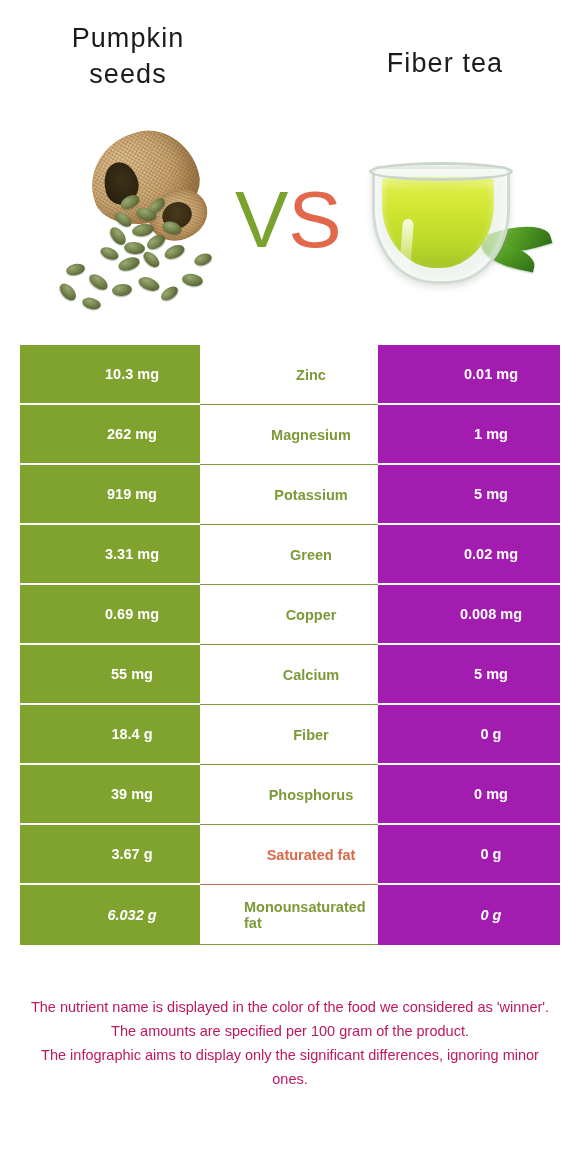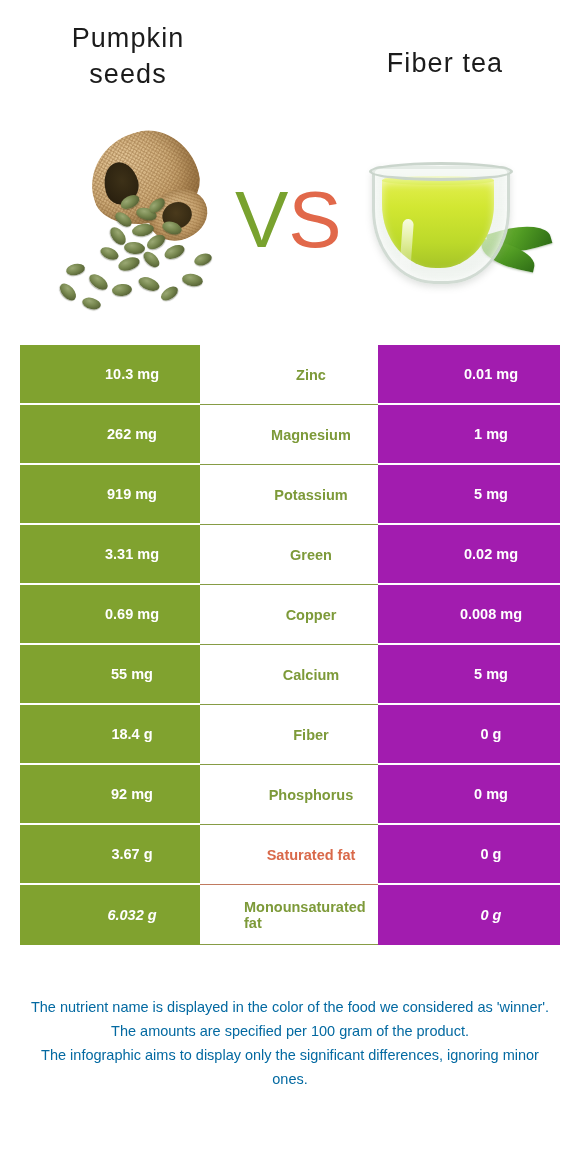--- a/index.html
+++ b/index.html
@@ -241,21 +241,21 @@
 
   
   .footer {
     position: absolute;
     left: 28px;
     top: 995px;
     width: 524px;
     text-align: center;
     font-size: 14.5px;
     line-height: 24px;
-    color: #0369a1;
+    color: #be185d;
   }
   .footer p { margin: 0; }
 </style>
 </head>
 <body>
 
 <div class="titles">
   <div class="title title-left">Pumpkin
 seeds</div>
   <div class="title title-right">Fiber tea</div>
@@ -335,21 +335,21 @@
       <div class="cell cell-left">55 mg</div>
       <div class="cell cell-mid">Calcium</div>
       <div class="cell cell-right">5 mg</div>
     </div>
     <div class="row">
       <div class="cell cell-left">18.4 g</div>
       <div class="cell cell-mid">Fiber</div>
       <div class="cell cell-right">0 g</div>
     </div>
     <div class="row">
-      <div class="cell cell-left">92 mg</div>
+      <div class="cell cell-left">39 mg</div>
       <div class="cell cell-mid">Phosphorus</div>
       <div class="cell cell-right">0 mg</div>
     </div>
     <div class="row">
       <div class="cell cell-left">3.67 g</div>
       <div class="cell cell-mid loser">Saturated fat</div>
       <div class="cell cell-right">0 g</div>
     </div>
     <div class="row">
       <div class="cell cell-left">6.032 g</div>

